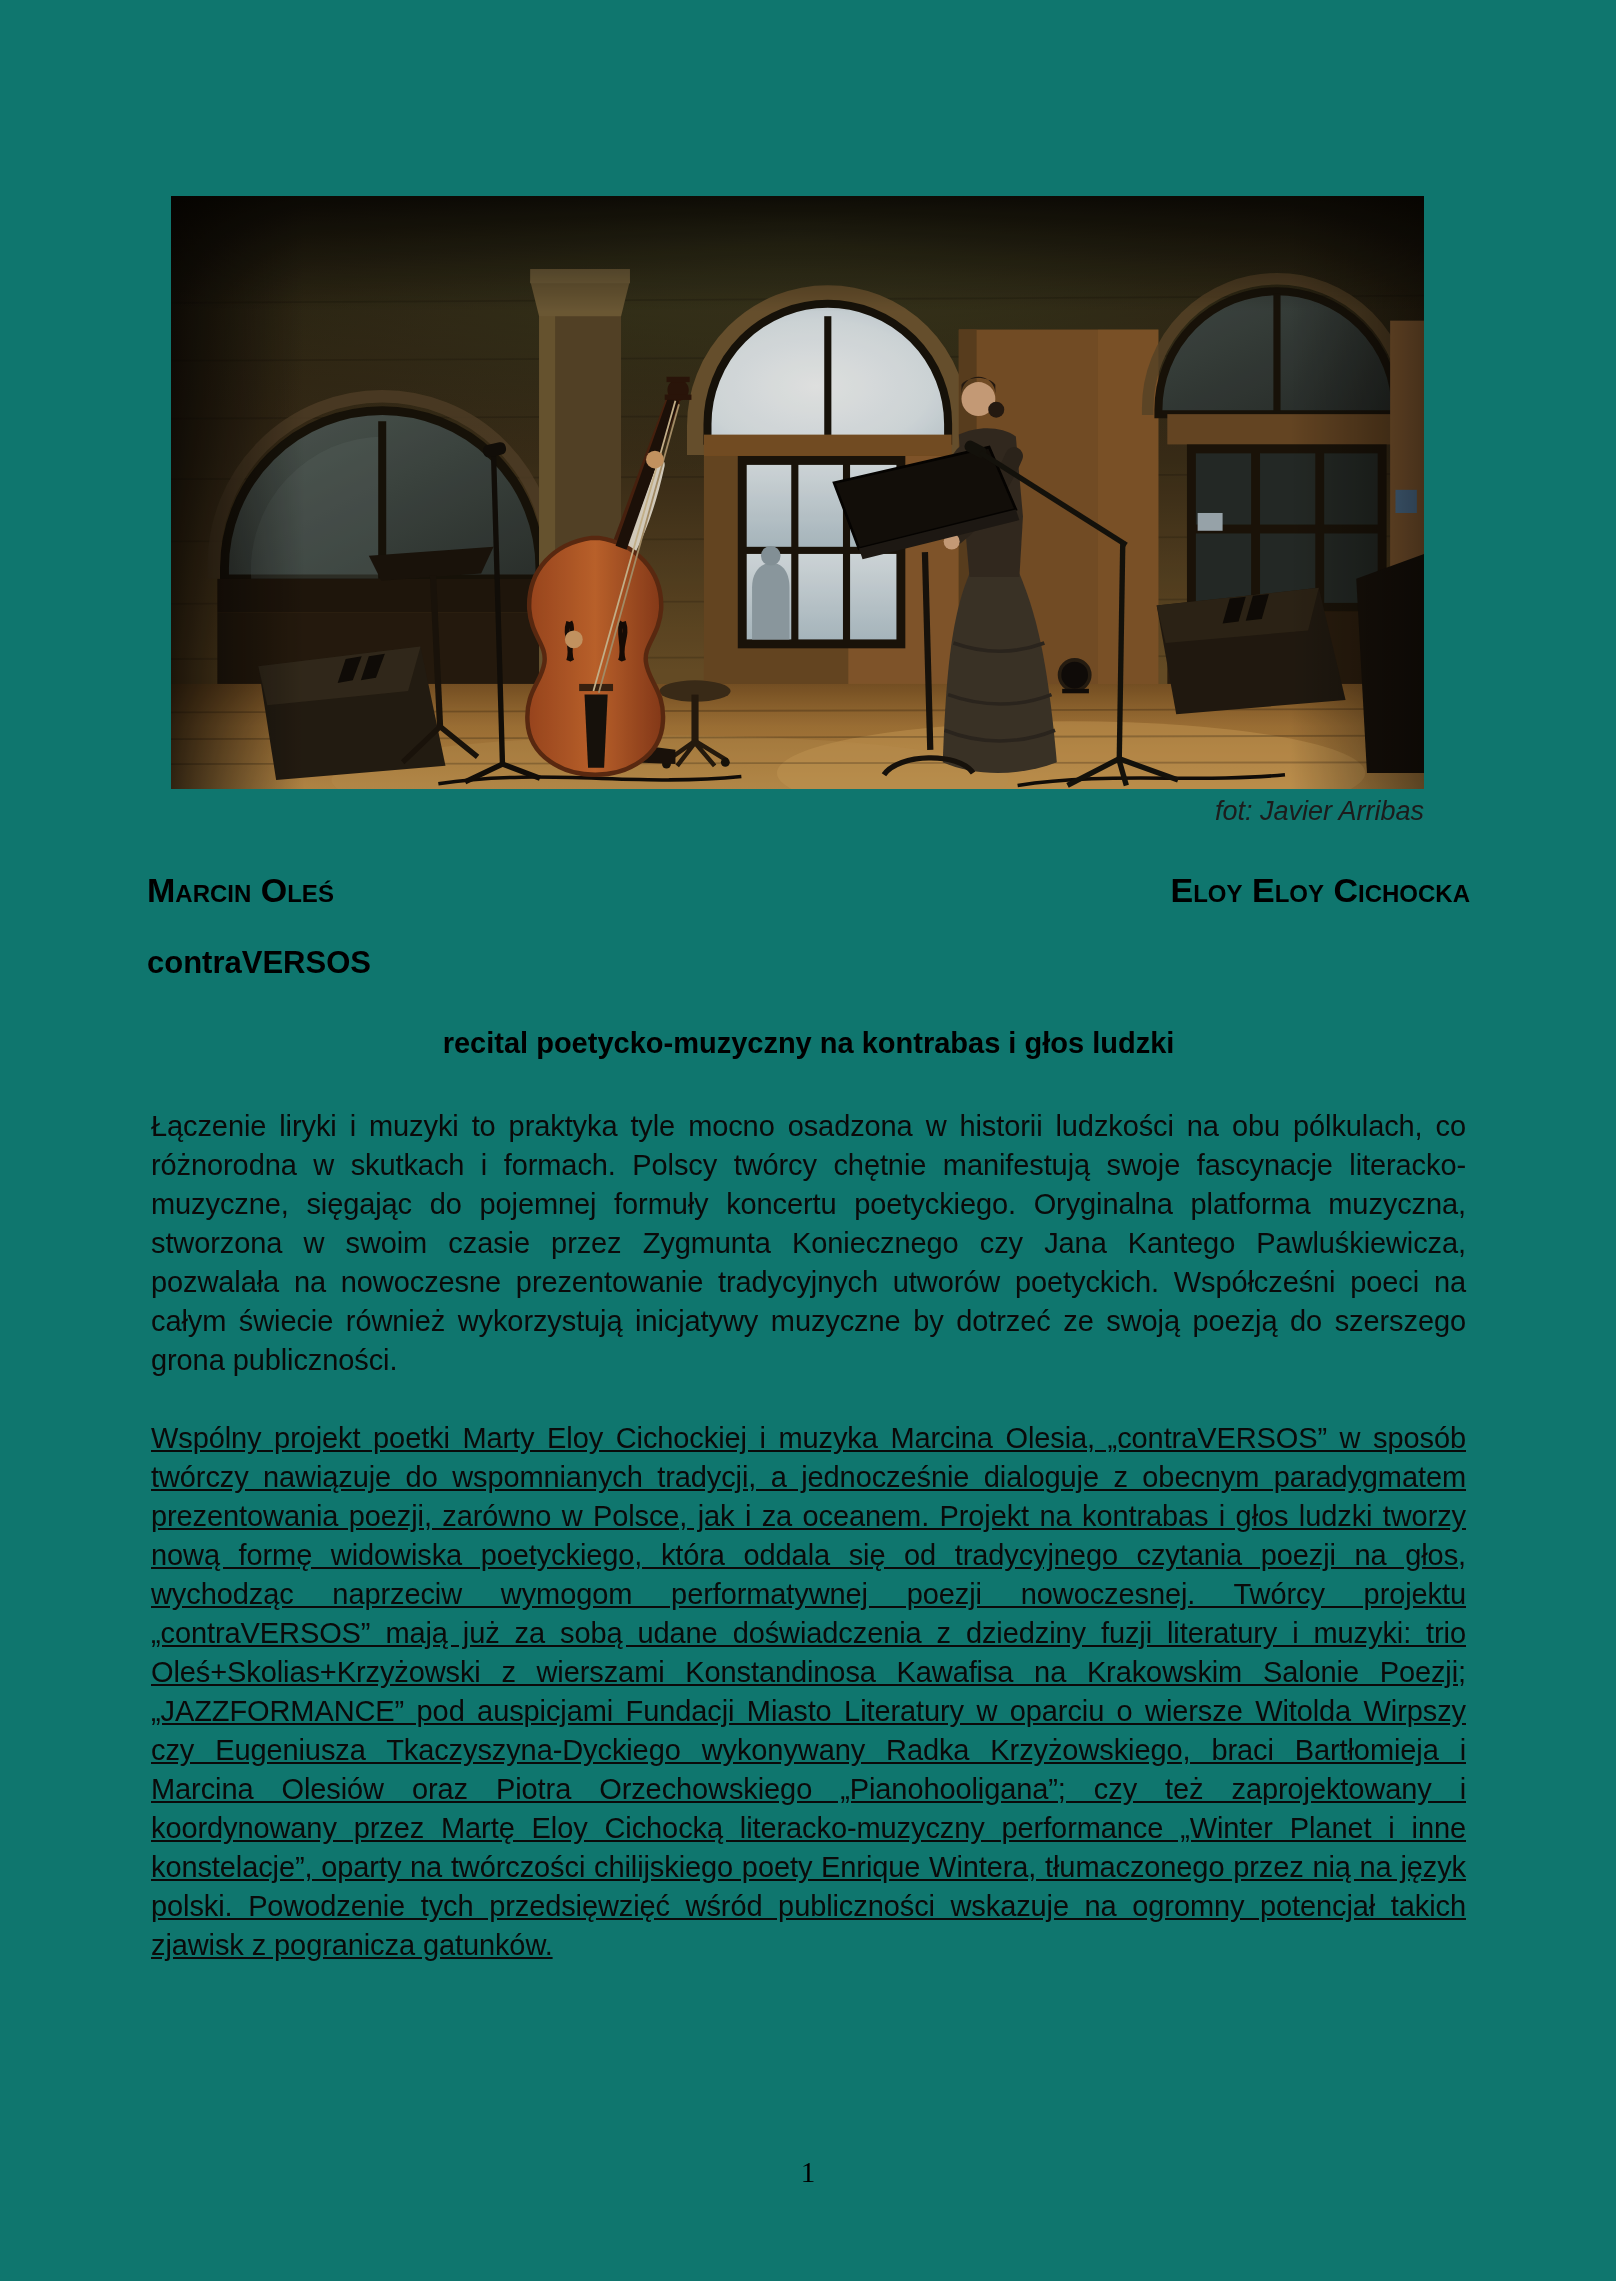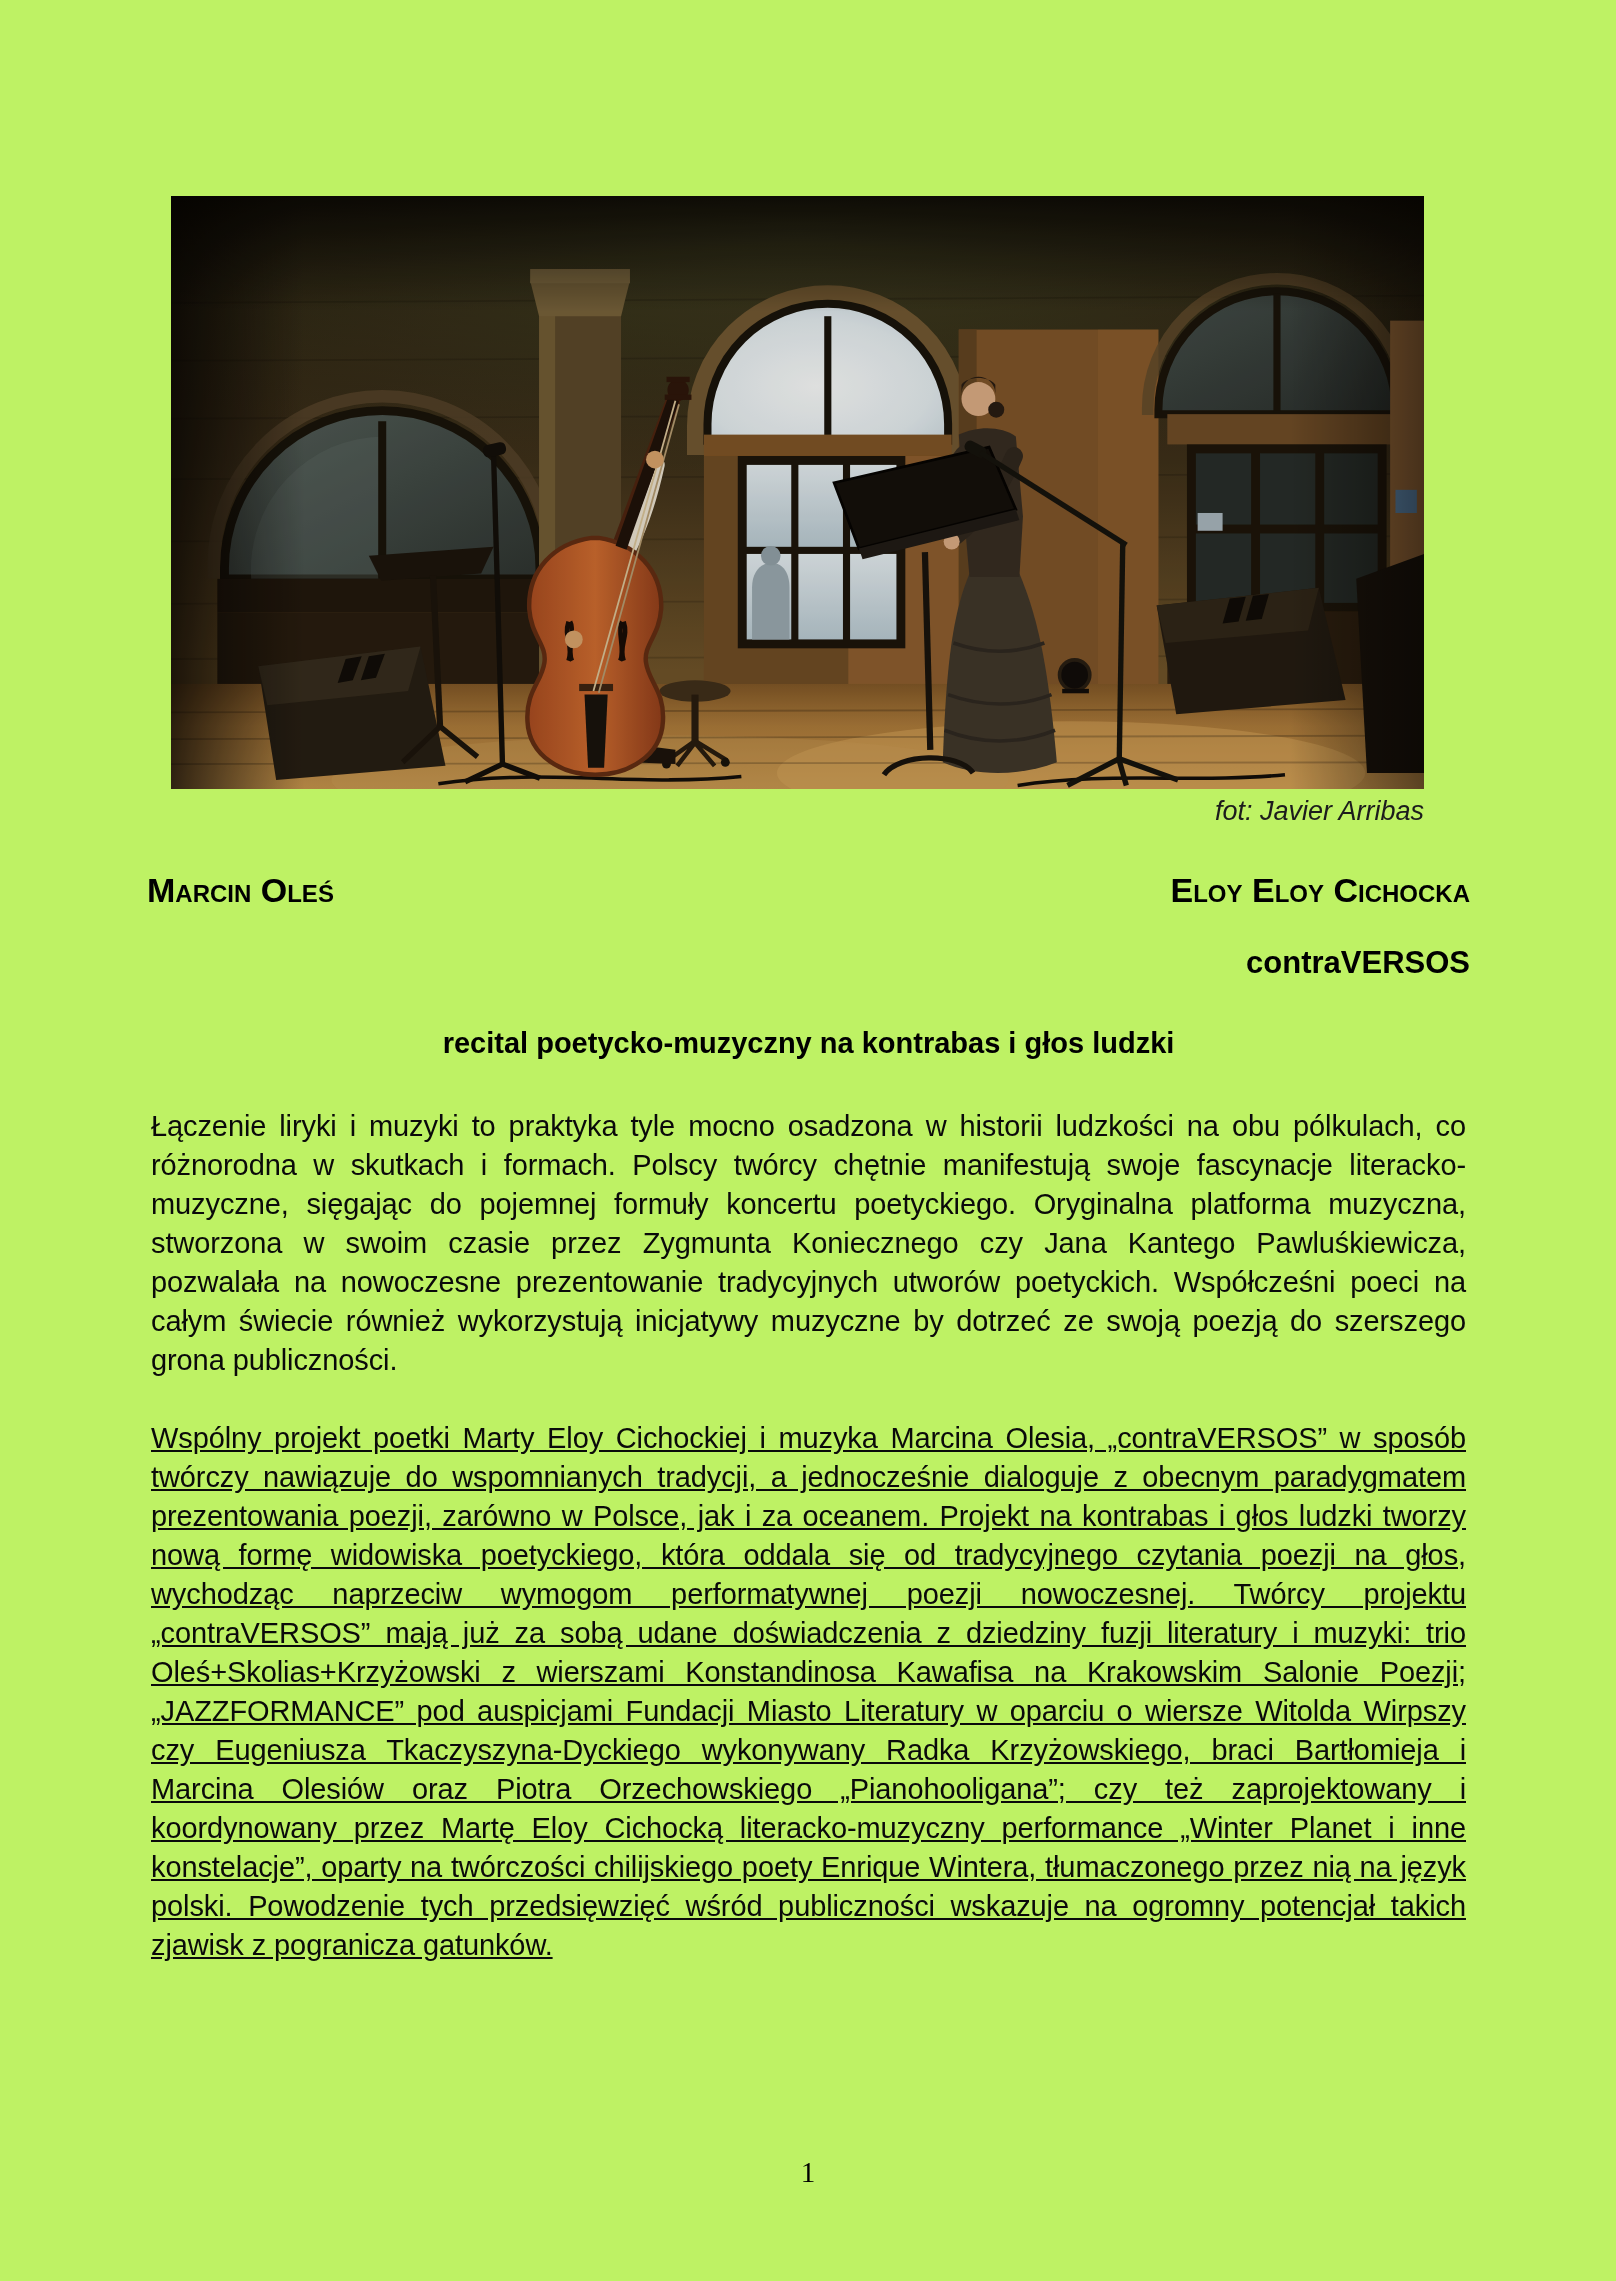--- a/index.html
+++ b/index.html
@@ -1,32 +1,32 @@
 <!DOCTYPE html>
 <html style="font-size:14.3px"><head>
 <meta charset="utf-8">
 <style>
   html,body{margin:0;padding:0;background:#ffffff;}
   .page{
-    position:relative;width:1616px;height:2281px;background:#bef264;
+    position:relative;width:1616px;height:2281px;background:#0f766e;
     font-family:"Liberation Sans",sans-serif;color:#111;overflow:hidden;
   }
   .photo-figure{position:absolute;left:171px;top:196px;width:1253px;height:593px;}
   .photo-figure svg{display:block;width:100%;height:100%;}
   .photo-credit{
     position:absolute;left:171px;top:796px;width:1253px;text-align:right;
     font-style:italic;font-size:27px;color:#1c1c1c;
   }
   .byline{
     position:absolute;left:147px;top:863px;width:1323px;
     display:flex;justify-content:space-between;
     font-weight:bold;font-variant-caps:small-caps;font-size:34px;color:#000;margin-top:8px;
   }
   .doc-title{
-    position:absolute;left:147px;top:945px;width:1323px;text-align:right;
+    position:absolute;left:147px;top:945px;width:1323px;text-align:left;
     font-weight:bold;font-size:31px;color:#000;
   }
   .doc-subtitle{
     position:absolute;left:147px;top:1027px;width:1323px;text-align:center;
     font-weight:bold;font-size:29px;color:#000;
   }
   .body-text{
     position:absolute;left:147px;top:1103px;width:1323px;
     font-size:29px;line-height:39px;text-align:justify;color:#0a0a0a;
     letter-spacing:-0.1px;

